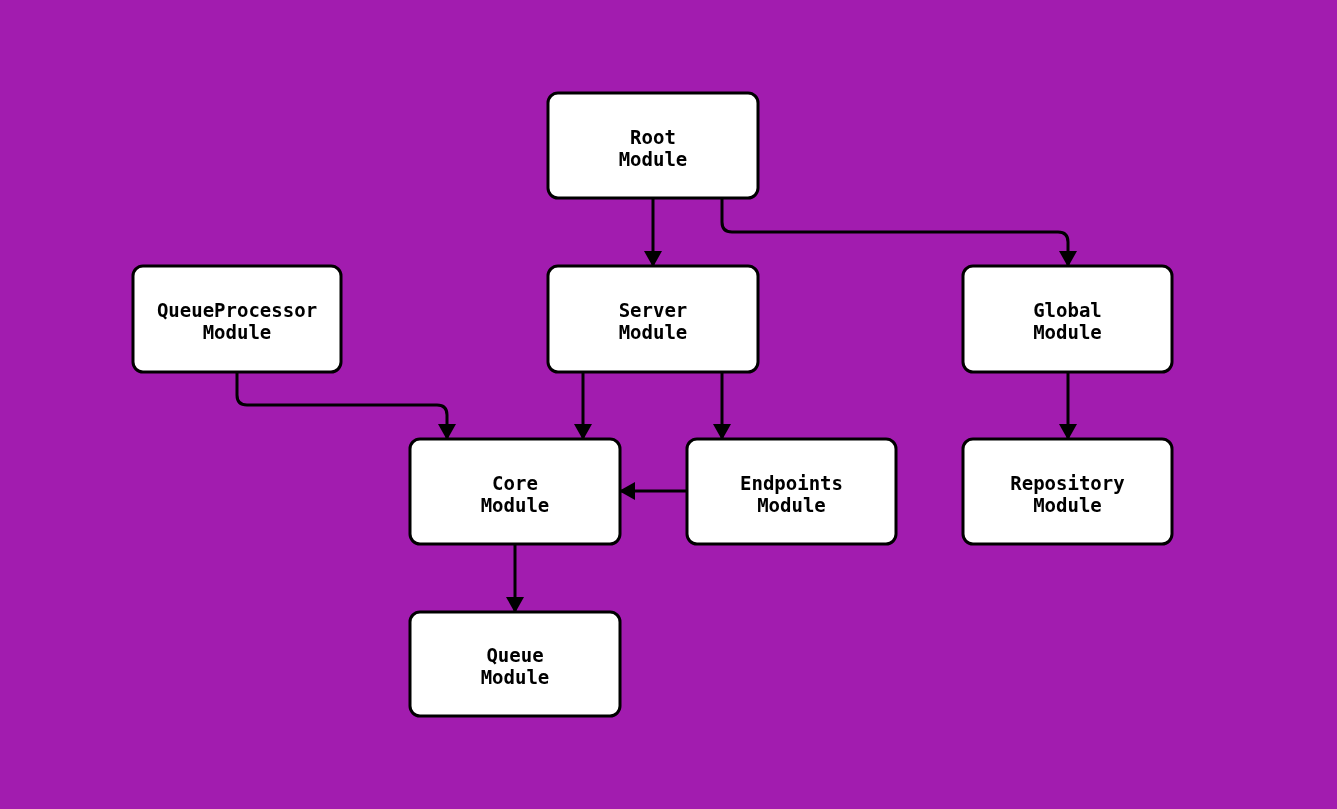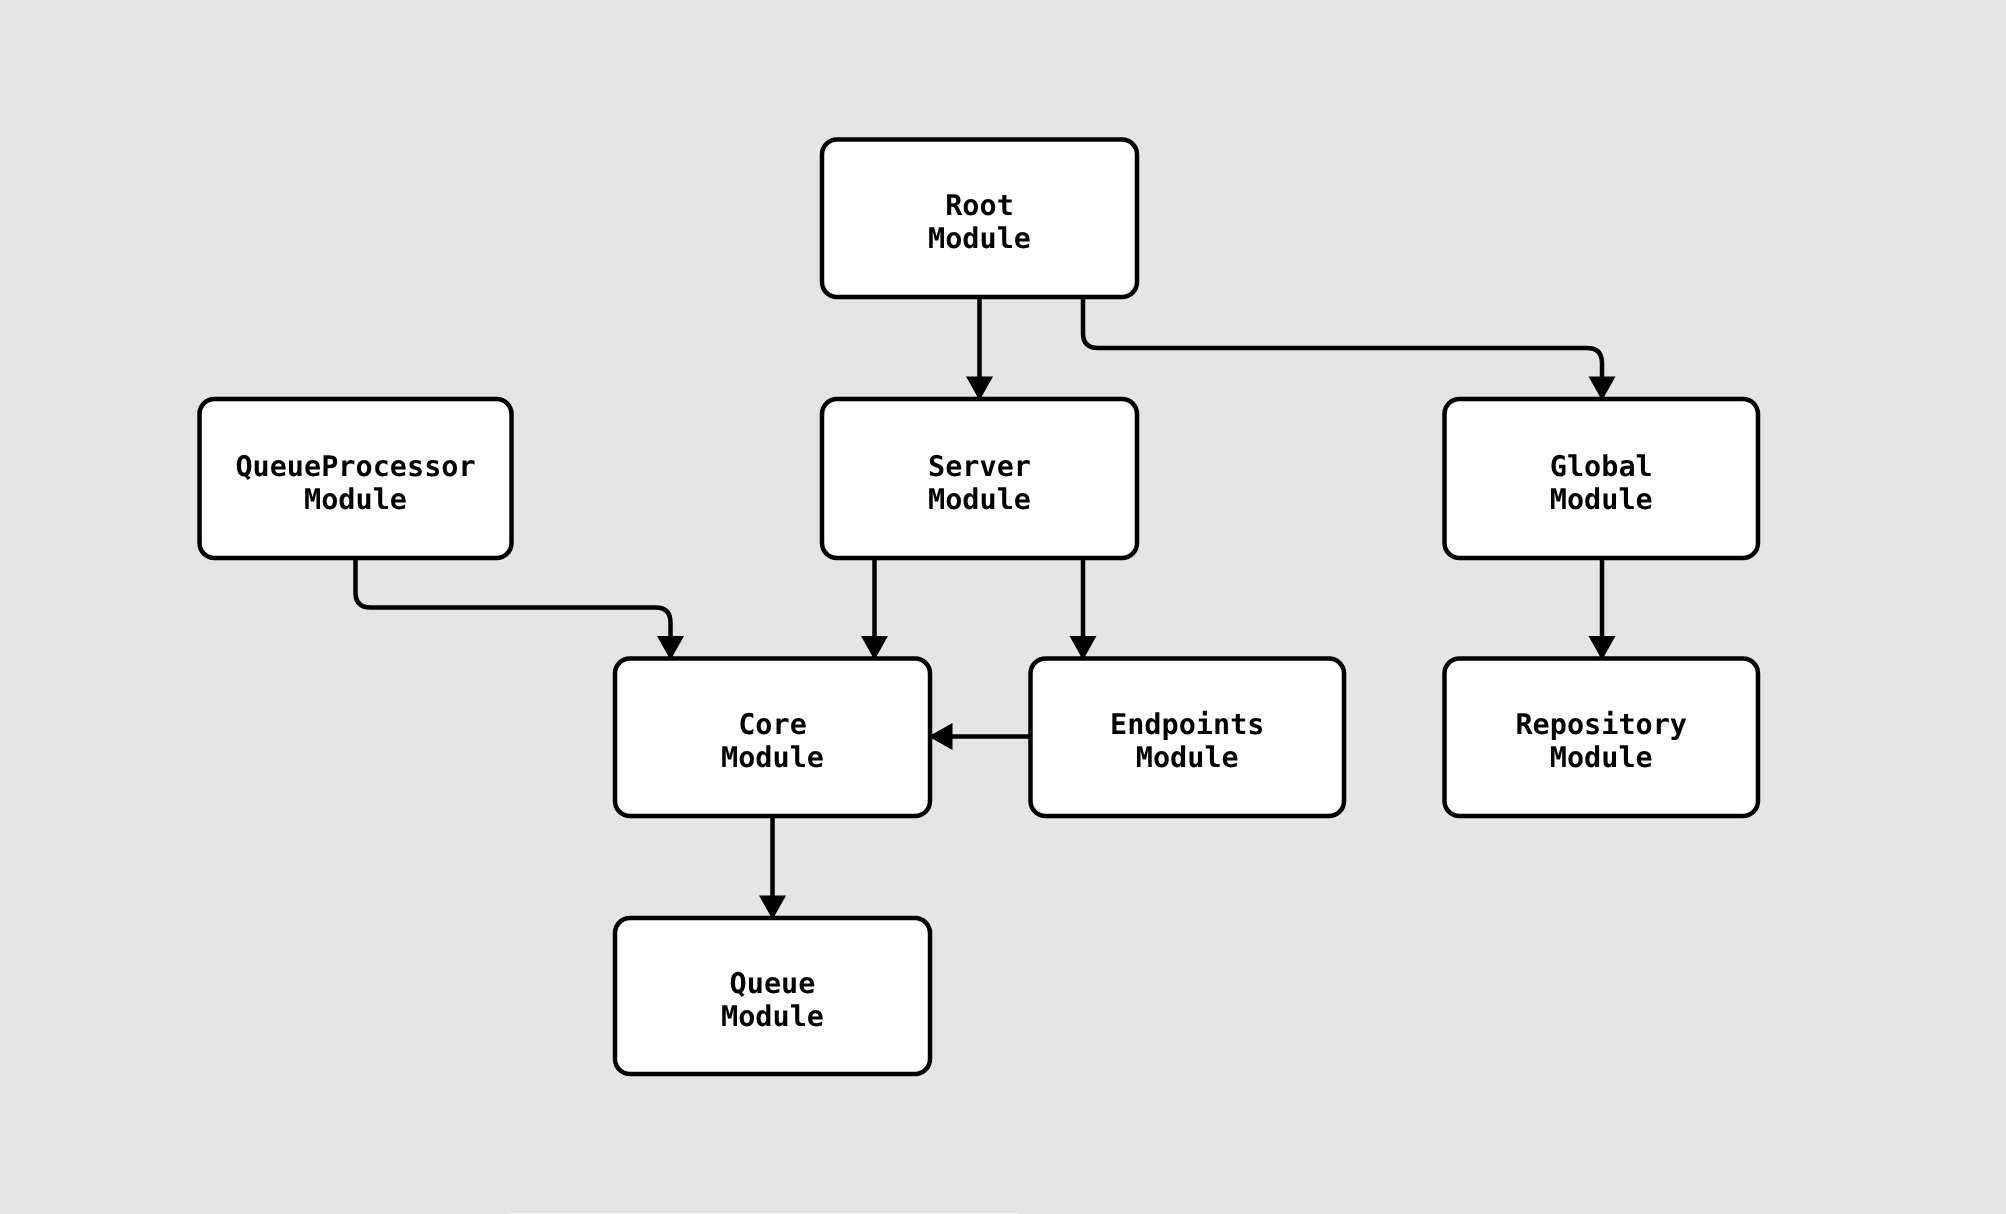--- a/index.html
+++ b/index.html
@@ -4,21 +4,21 @@
 <style>
   html, body {
     margin: 0;
     padding: 0;
     background: #ffffff;
   }
   .canvas {
     position: relative;
     width: 1337px;
     height: 809px;
-    background: #e5e5e5;
+    background: #a21caf;
     overflow: hidden;
   }
   .node rect {
     fill: #ffffff;
     stroke: #000000;
     stroke-width: 3px;
   }
   .node text {
     font-family: "DejaVu Sans Mono", "Liberation Mono", monospace;
     font-weight: bold;

